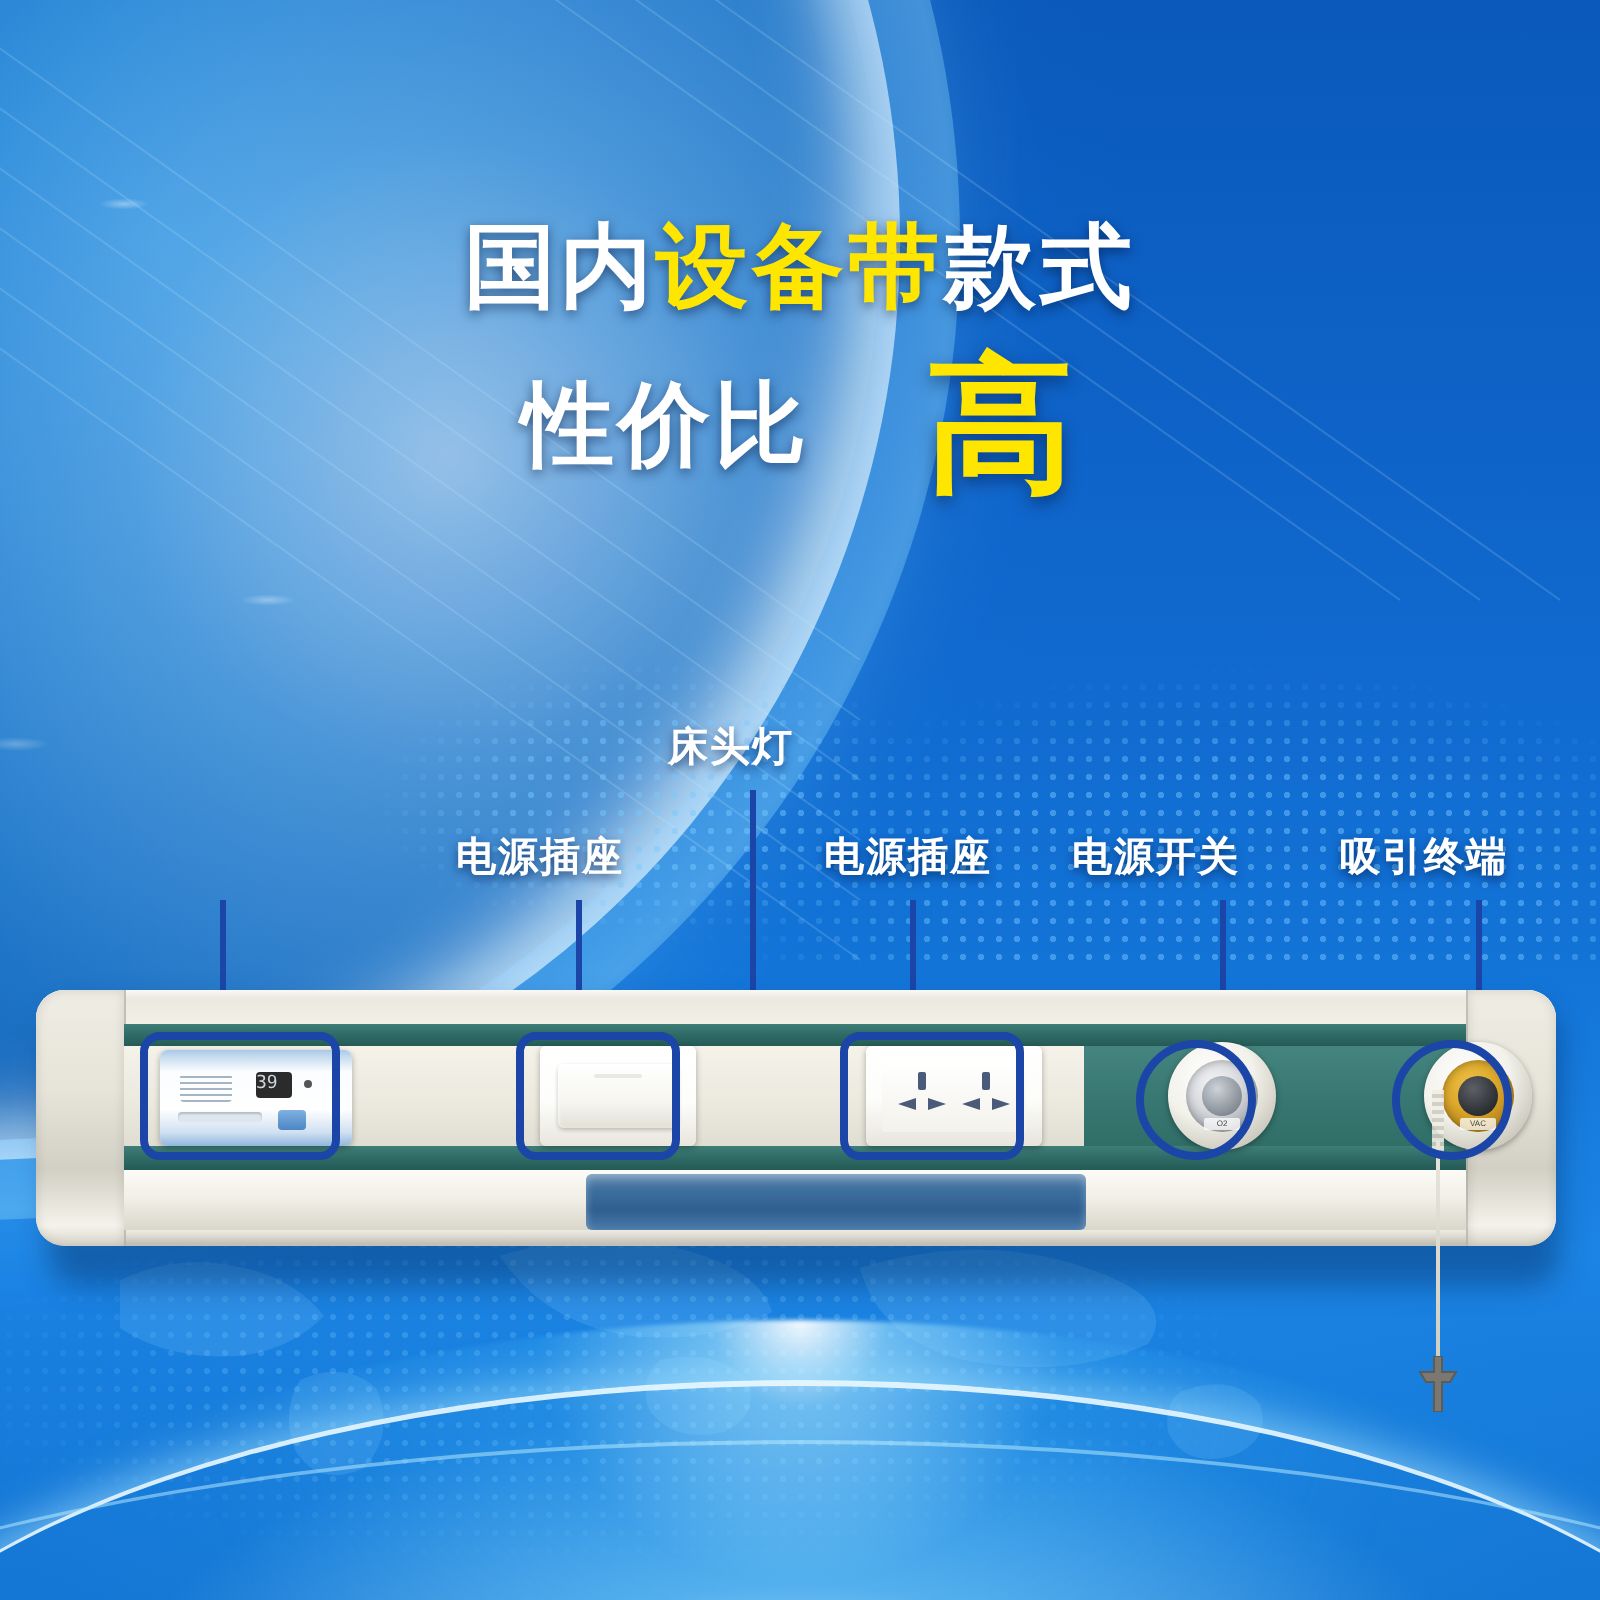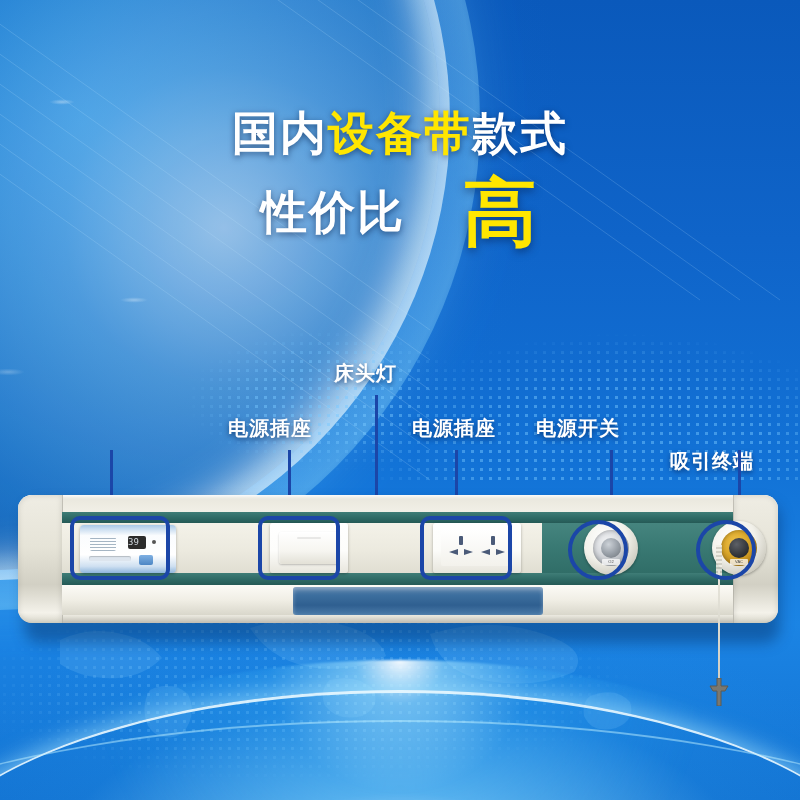--- a/index.html
+++ b/index.html
@@ -316,21 +316,21 @@
     </div>
     <div class="hl-line2">
       <span class="w">性价比</span><span class="big-y">高</span>
     </div>
   </div>
 
   <div class="callout-label" style="left:228px;top:415px;">电源插座</div>
   <div class="callout-label" style="left:334px;top:360px;">床头灯</div>
   <div class="callout-label" style="left:412px;top:415px;">电源插座</div>
   <div class="callout-label" style="left:536px;top:415px;">电源开关</div>
-  <div class="callout-label" style="left:670px;top:415px;margin-top:33px;">吸引终端</div>
+  <div class="callout-label" style="left:670px;top:415px;">吸引终端</div>
 
   <div class="leader" style="left:110px;top:450px;height:78px;"></div>
   <div class="leader" style="left:288px;top:450px;height:76px;"></div>
   <div class="leader" style="left:375px;top:395px;height:215px;"></div>
   <div class="leader" style="left:455px;top:450px;height:76px;"></div>
   <div class="leader" style="left:610px;top:450px;height:78px;"></div>
   <div class="leader" style="left:738px;top:450px;height:78px;"></div>
 
   <div id="panel-wrap">
     <div class="panel-shadow"></div>

